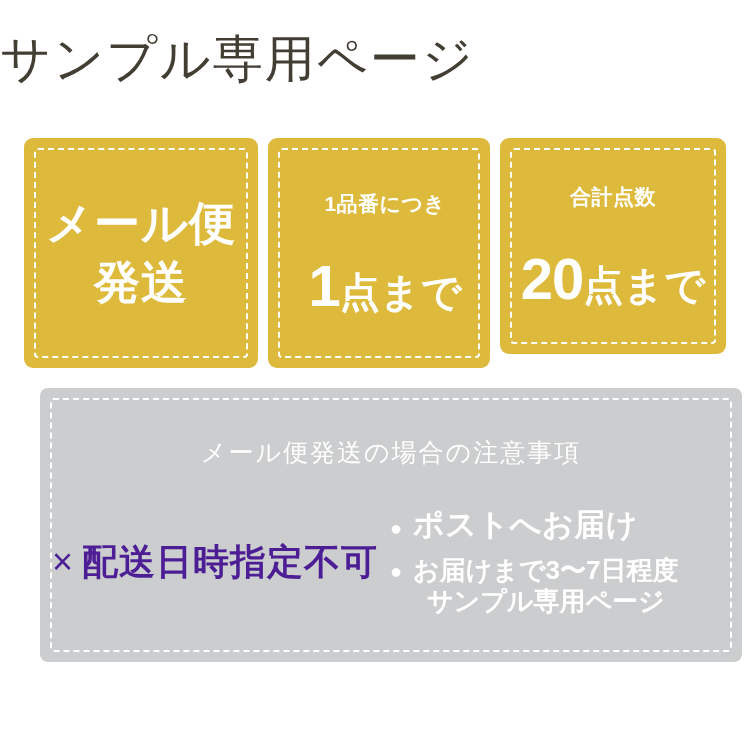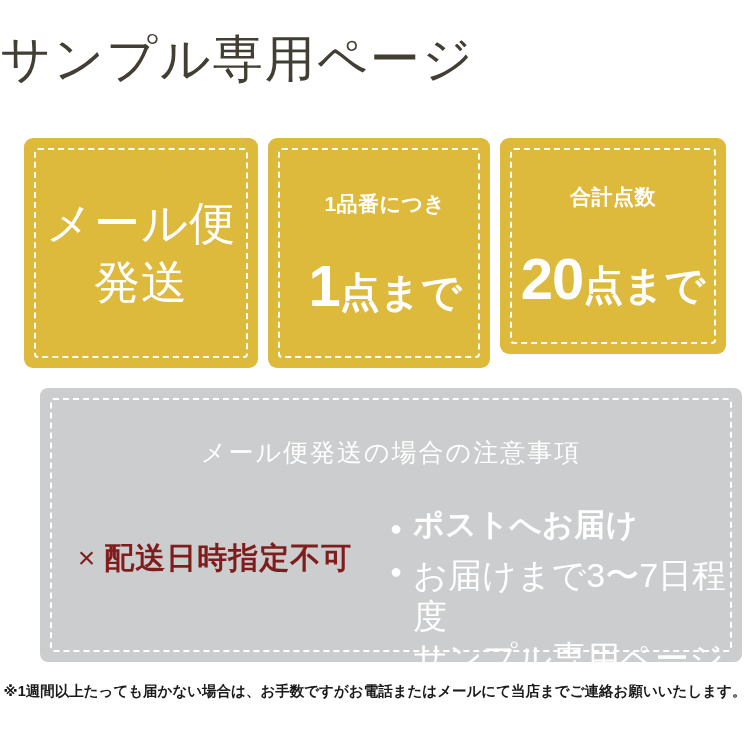--- a/index.html
+++ b/index.html
@@ -75,21 +75,21 @@
 
   .card-inner {
     position: relative;
     z-index: 2;
     width: 100%;
     text-align: center;
   }
 
   .big-pair-lines {
     font-size: 46px;
-    font-weight: 400;
+    font-weight: 700;
     line-height: 1.28;
     letter-spacing: 1px;
   }
 
   .small-label {
     font-size: 21px;
     font-weight: 700;
     letter-spacing: 0.5px;
     line-height: 1.2;
     margin-bottom: 40px;
@@ -152,22 +152,22 @@
     width: 702px;
     height: 140px;
     display: flex;
     align-items: flex-start;
     z-index: 2;
     box-sizing: border-box;
   }
   .notice-left {
     width: 350px;
     text-align: center;
-    color: #7f1d1d;
-    font-size: 30px;
+    color: #4c1d95;
+    font-size: 36px;
     font-weight: 700;
     letter-spacing: 1px;
     padding-top: 32px;
     box-sizing: border-box;
     white-space: nowrap;
   }
   .notice-left .xmark { margin-right: 8px; font-weight: 400; }
 
   .notice-right {
     flex: 1;
@@ -187,24 +187,25 @@
     padding-top: 10px;
     flex: 0 0 auto;
   }
   .bullet-text-lg {
     font-size: 31px;
     font-weight: 700;
     line-height: 1.12;
     letter-spacing: 0.5px;
   }
   .bullet-text-md {
-    font-size: 34px;
-    font-weight: 400;
+    font-size: 26px;
+    font-weight: 700;
     line-height: 1.22;
     letter-spacing: 0px;
+    text-align: center;
   }
   .bullet-row.second .bullet-dot { padding-top: 6px; }
 
   
   .footer-note {
     position: absolute;
     left: 0;
     top: 682px;
     width: 750px;
     text-align: center;
@@ -281,15 +282,14 @@
           <span class="bullet-text-md">
             <span>お届けまで3〜7日程度</span><br>
             <span>サンプル専用ページ</span>
           </span>
         </div>
 
       </div>
     </div>
   </div>
 
-  <div class="footer-note">※1週間以上たっても届かない場合は、お手数ですがお電話またはメールにて当店までご連絡お願いいたします。</div>
 
 </div>
 
 </body></html>

